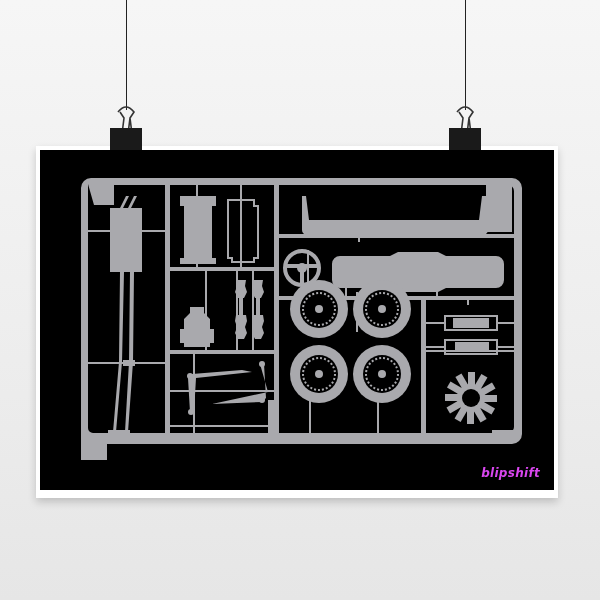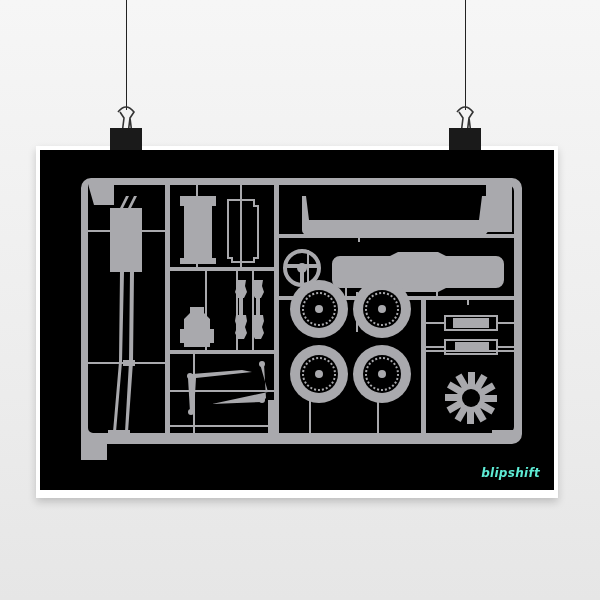--- a/index.html
+++ b/index.html
@@ -2,21 +2,21 @@
 <html><head>
 <meta charset="utf-8">
 <style>
   html, body { margin:0; padding:0; }
   body { width:600px; height:600px; overflow:hidden; background:#ececec; font-family:"Liberation Sans", sans-serif; }
   .scene { position:relative; width:600px; height:600px; background:linear-gradient(#f6f6f6 0%, #ededed 60%, #e6e6e6 100%); }
   .wire { position:absolute; top:0; width:1px; background:#222; }
   .clip { position:absolute; }
   .poster { position:absolute; left:36px; top:146px; width:522px; height:352px; background:#fff; box-shadow:0 4px 8px rgba(0,0,0,0.18); }
   .poster-inner { position:absolute; left:4px; top:4px; width:514px; height:340px; background:#000; }
-  .brand { position:absolute; right:14px; bottom:10px; color:#5eead4; font-style:italic; font-weight:bold; font-size:12px; letter-spacing:0.3px; font-family:"DejaVu Sans", sans-serif; }
+  .brand { position:absolute; right:14px; bottom:10px; color:#d946ef; font-style:italic; font-weight:bold; font-size:12px; letter-spacing:0.3px; font-family:"DejaVu Sans", sans-serif; }
   svg { position:absolute; left:0; top:0; }
 </style>
 </head>
 <body>
 
 <div class="scene">
   <div class="wire" style="left:126px;height:110px;"></div>
   <div class="wire" style="left:465px;height:110px;"></div>
 
   <div class="poster">

